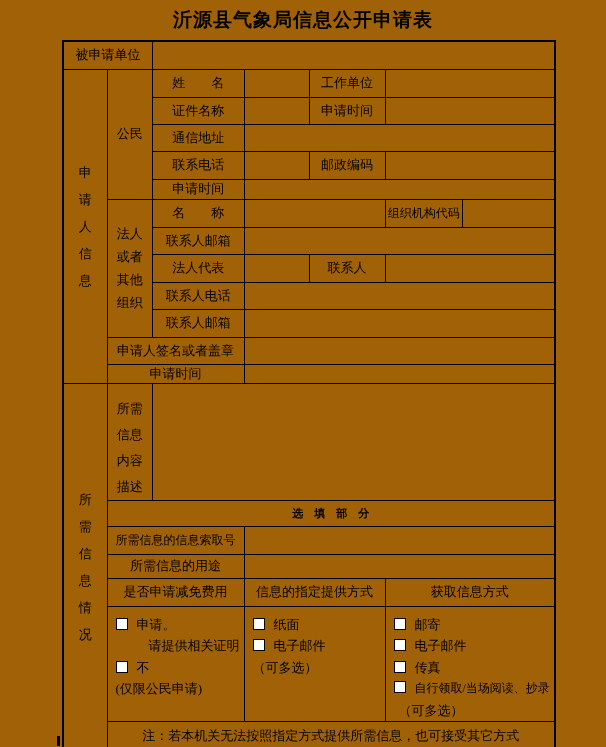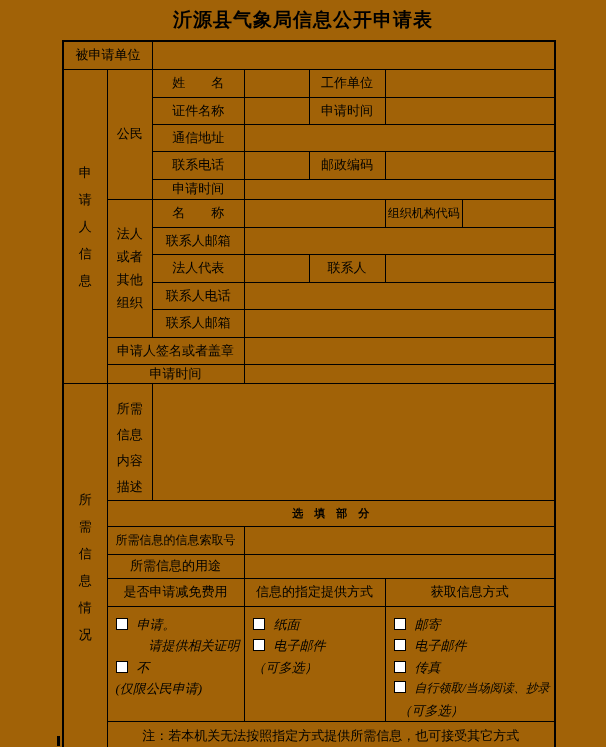--- a/index.html
+++ b/index.html
@@ -50,21 +50,21 @@
   
   .small { font-size: 12px; padding: 0 1px; margin-left: 40px; }
   .optional-header { font-weight: bold; font-size: 11px; }
   
   .cbcell {
     vertical-align: top;
     text-align: left;
     padding: 7px 4px 0 8px;
     line-height: 21.5px;
   }
-  .cbline { white-space: nowrap; font-style: italic; }
+  .cbline { white-space: nowrap; }
   .cb {
     display: inline-block;
     width: 10px; height: 10px;
     border: 1px solid #000;
     margin-right: 9px;
     vertical-align: -1px;
     background: #fff;
   }
   .indent2 { padding-left: 33px; }
   .indent1 { padding-left: 5px; }

